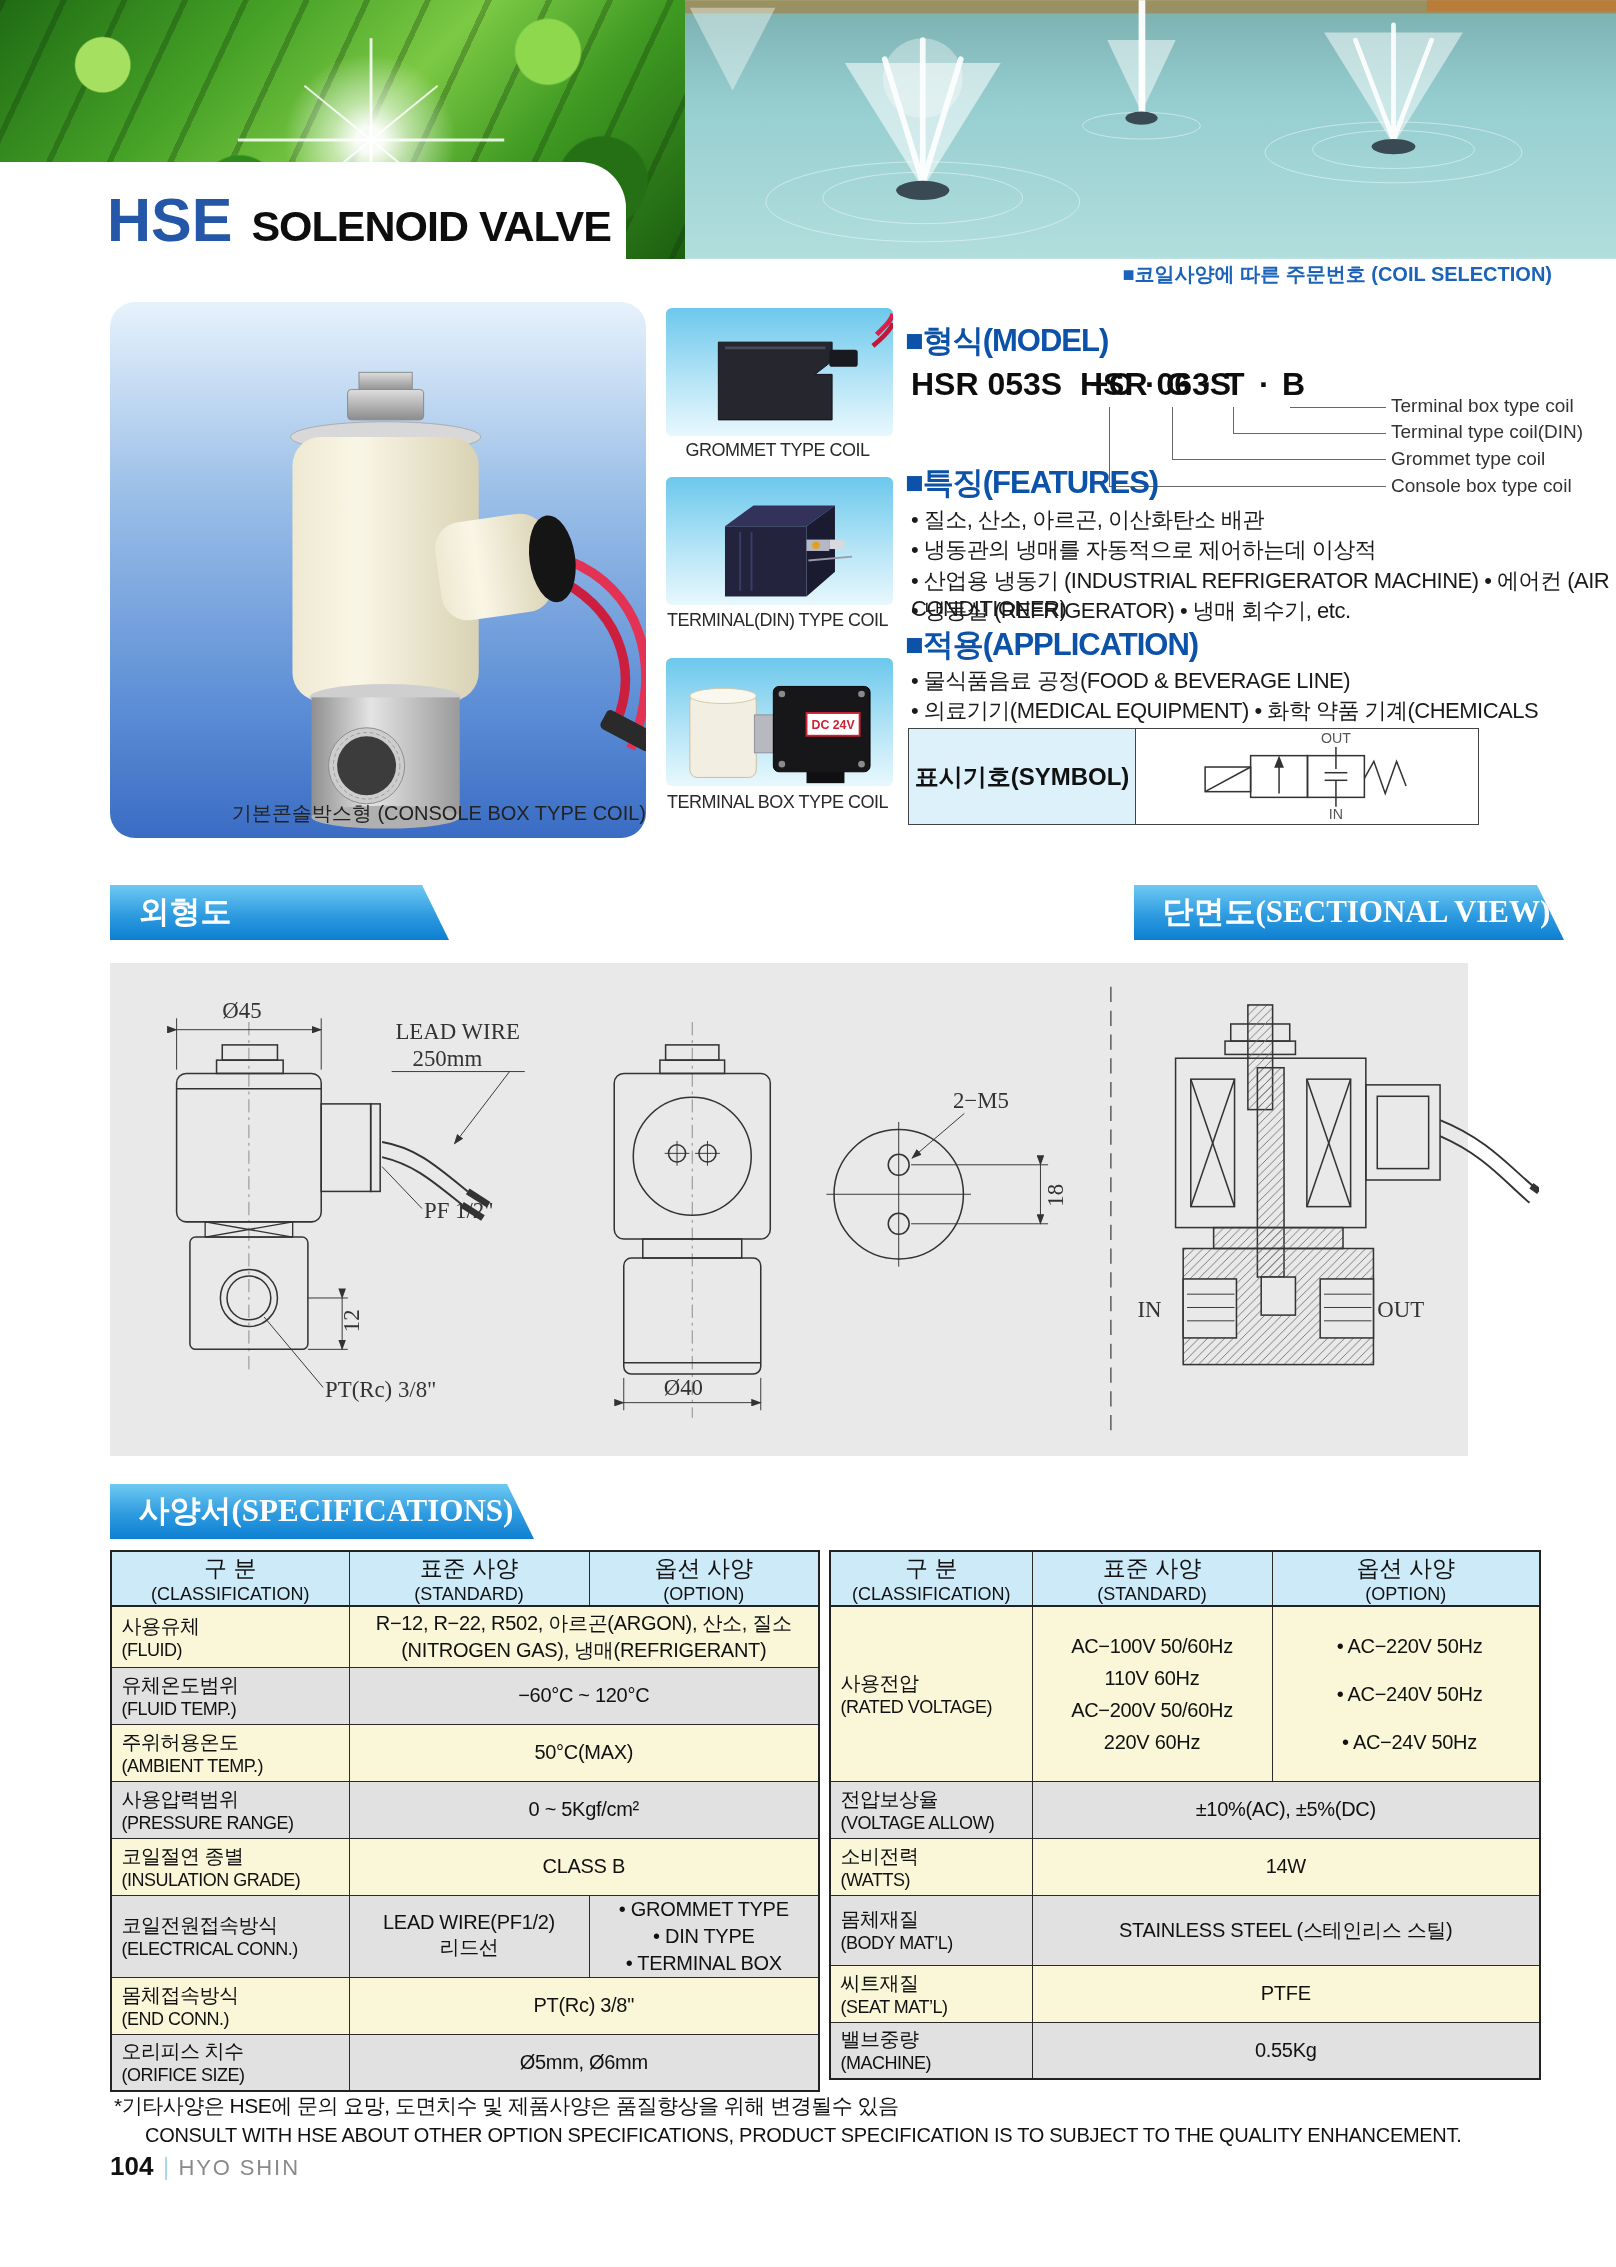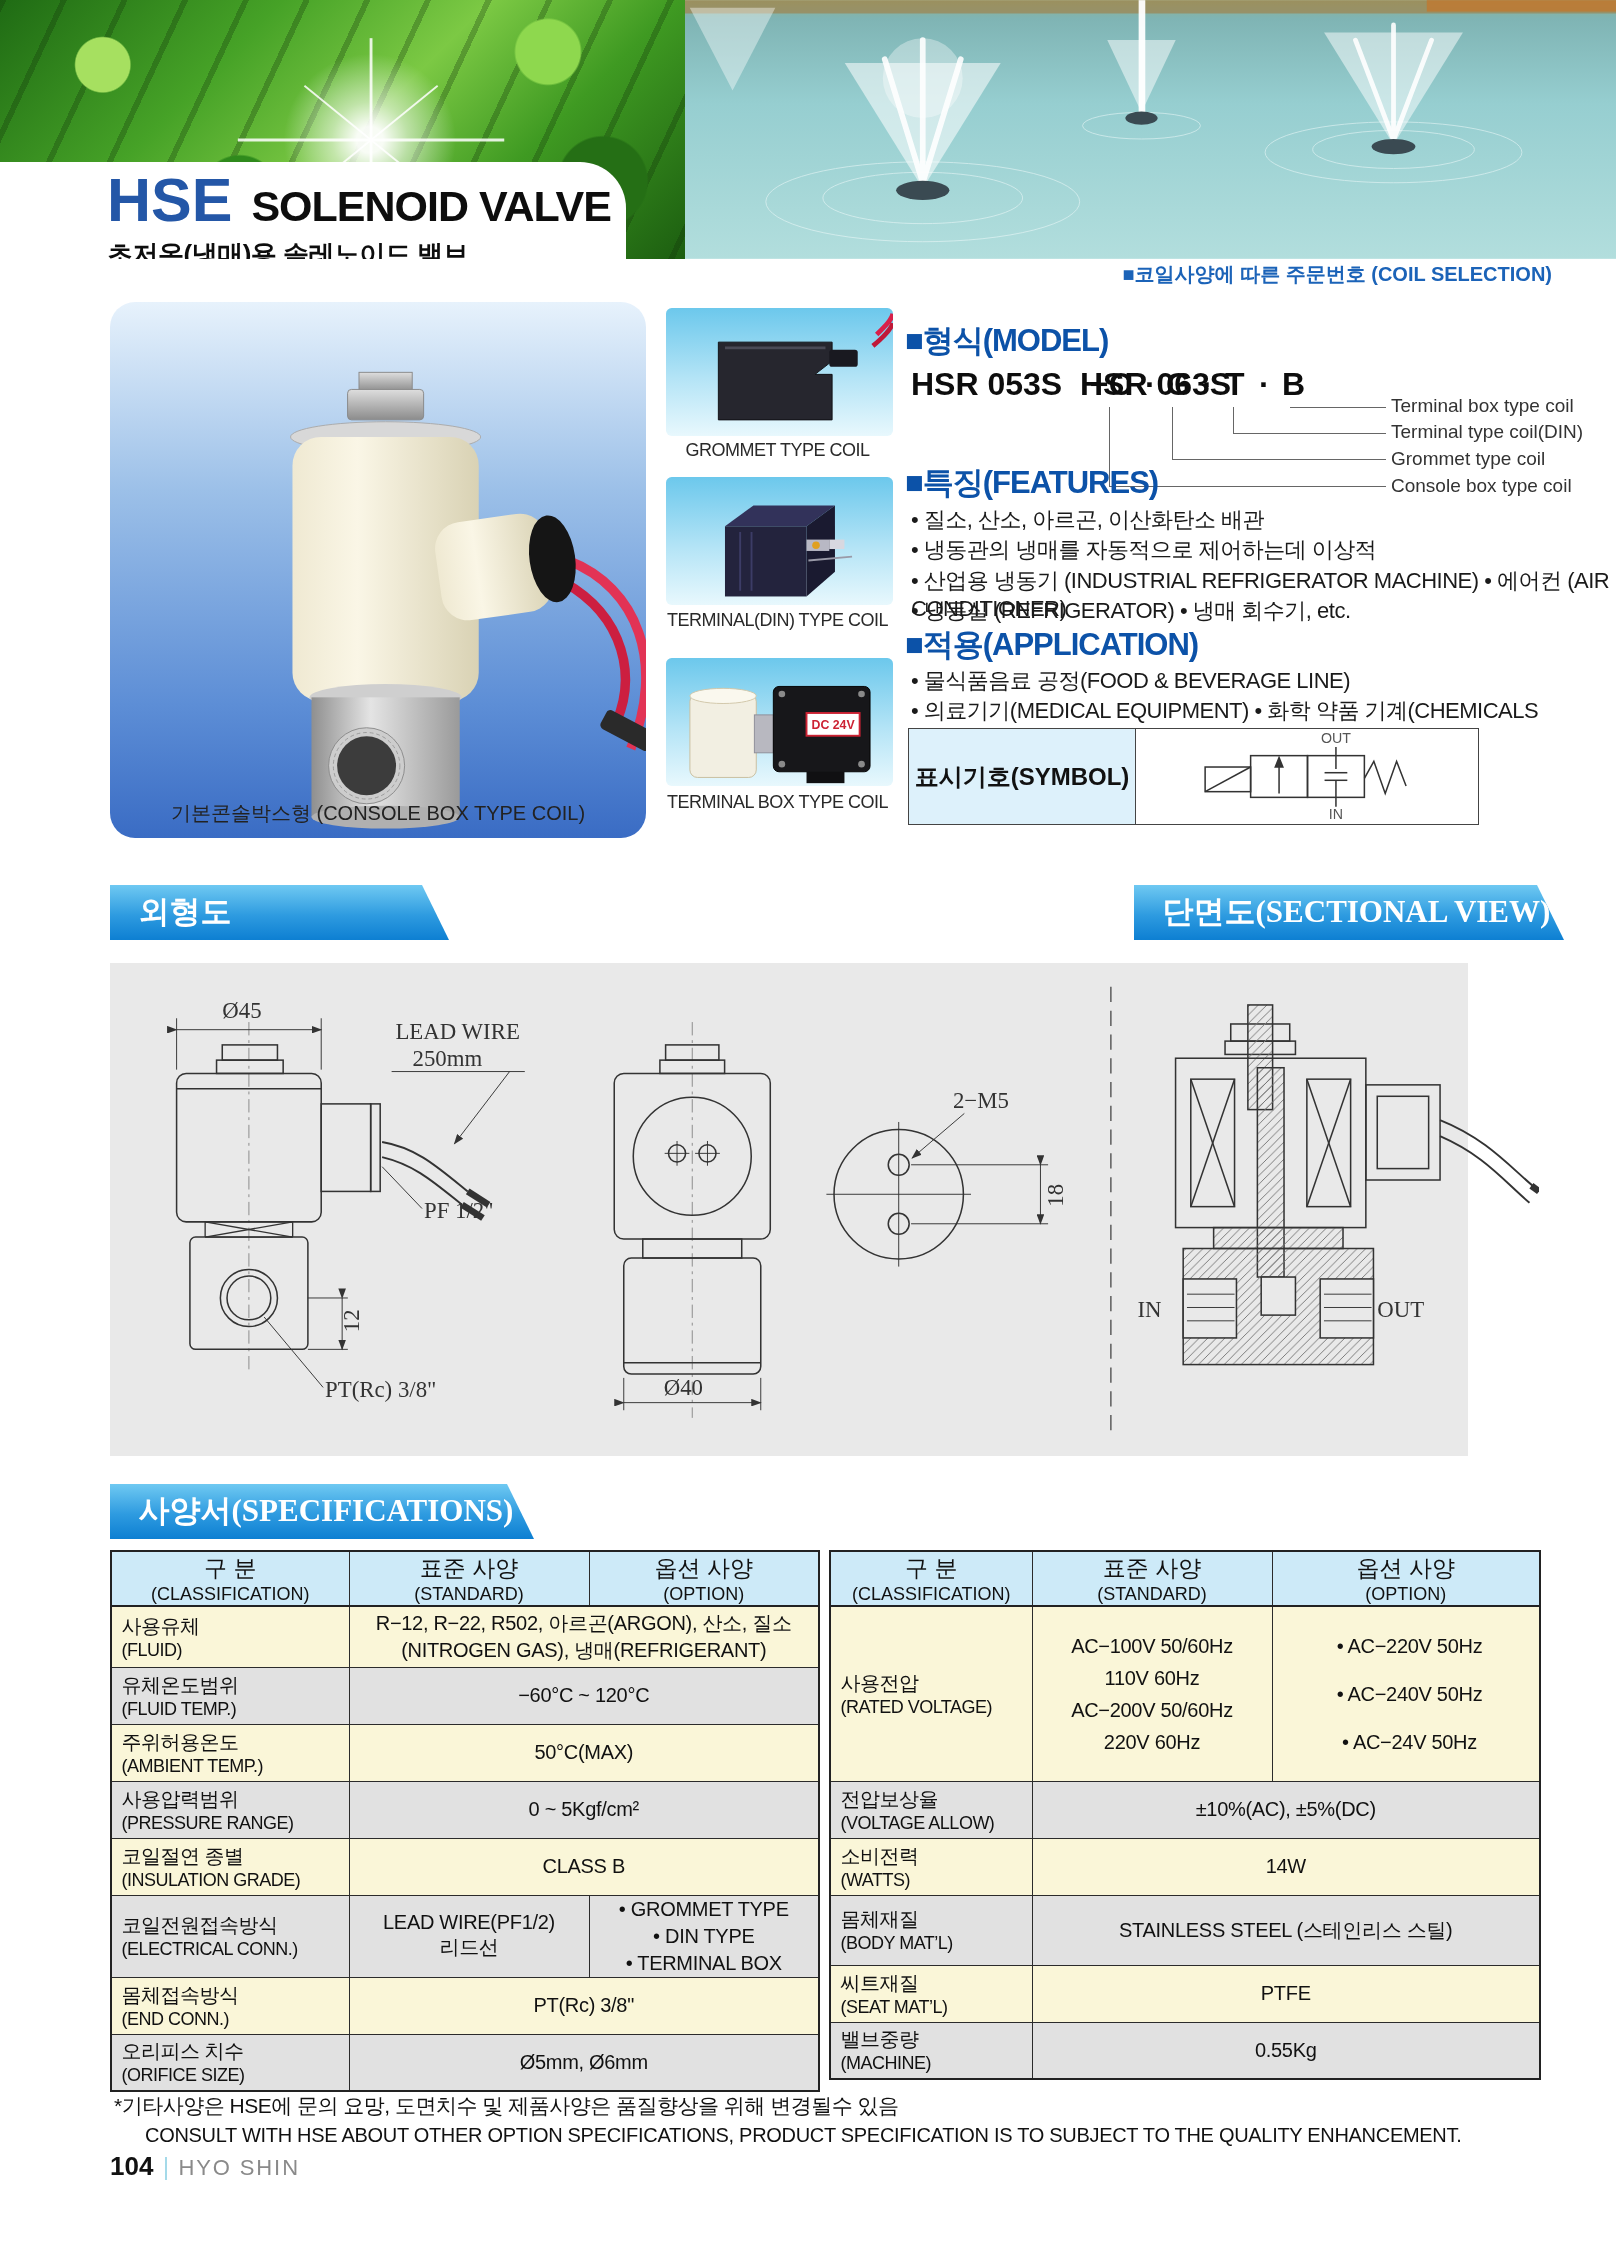--- a/index.html
+++ b/index.html
@@ -12,32 +12,32 @@
     background:
       radial-gradient(circle at 54% 54%, rgba(255,255,255,.95) 0 13.3px, rgba(255,255,255,.55) 38px, rgba(255,255,255,0) 86px),
       radial-gradient(circle at 15% 25%, #a6e060 0 27px, rgba(0,0,0,0) 28.5px),
       radial-gradient(circle at 80% 20%, #8ed84e 0 32px, rgba(0,0,0,0) 34px),
       radial-gradient(circle at 35% 75%, #2f8a1c 0 38px, rgba(0,0,0,0) 40px),
       radial-gradient(circle at 88% 70%, #256f15 0 44px, rgba(0,0,0,0) 46px),
       repeating-linear-gradient(115deg, rgba(15,45,8,.28) 0 5.7px, rgba(0,0,0,0) 5.7px 55px),
       linear-gradient(135deg,#1f6b14 0%,#46a227 30%,#7cc944 52%,#3f9a22 72%,#1c5e10 100%);}
   .hero-right{position:absolute;left:685px;top:0;width:932px;height:259px;}
   .title-card{position:absolute;left:0;top:162px;width:626px;height:97px;background:#fff;
-    border-top-right-radius:46px;padding-left:107px;box-sizing:border-box;padding-top:3px;}
+    border-top-right-radius:46px;padding-left:107px;box-sizing:border-box;padding-top:23px;}
   .title-row{display:flex;align-items:baseline;gap:19px;}
   .t-hse{font-size:61px;font-weight:bold;color:#2457a7;letter-spacing:0;}
   .t-rest{font-size:43px;font-weight:bold;color:#0d0d0d;letter-spacing:-1px;}
   .t-sub{font-size:26px;font-weight:bold;color:#0d0d0d;margin-top:1.9px;letter-spacing:-0.5px;}
   .coil-note{position:absolute;left:951px;top:261px;width:601px;text-align:right;
     font-size:20px;font-weight:bold;color:#1b63b8;}
 
   
   .main-photo{position:absolute;left:110px;top:302px;width:536px;height:536px;border-radius:25px;
     background:linear-gradient(180deg,#e7f2fc 0%,#9cc0e8 35%,#5d8ed6 75%,#3a6cc4 100%);overflow:hidden;}
-  .main-caption{position:absolute;left:0;bottom:11.4px;width:100%;text-align:center;
+  .main-caption{position:absolute;left:0;bottom:11.4px;width:100%;text-align:right;
     font-size:20px;color:#222;}
   .sp{position:absolute;left:666px;width:227px;height:128px;border-radius:5.7px;overflow:hidden;
     background:linear-gradient(180deg,#6cc8ec 0%,#b4e4f6 55%,#e8f8fd 100%);}
   .sp-cap{position:absolute;left:635px;width:285px;text-align:center;font-size:18px;color:#2a2a2a;letter-spacing:-0.5px;}
 
   
   .sec-h{position:absolute;font-size:31px;font-weight:bold;color:#0c52a8;letter-spacing:-1px;}
   .code-main{position:absolute;left:911px;top:366px;font-size:32px;font-weight:bold;color:#0d0d0d;white-space:pre;}
   .code-part{position:absolute;top:366px;font-size:32px;font-weight:bold;color:#0d0d0d;}
   .conn{position:absolute;border-left:1.4px solid #666;border-bottom:1.4px solid #666;}

